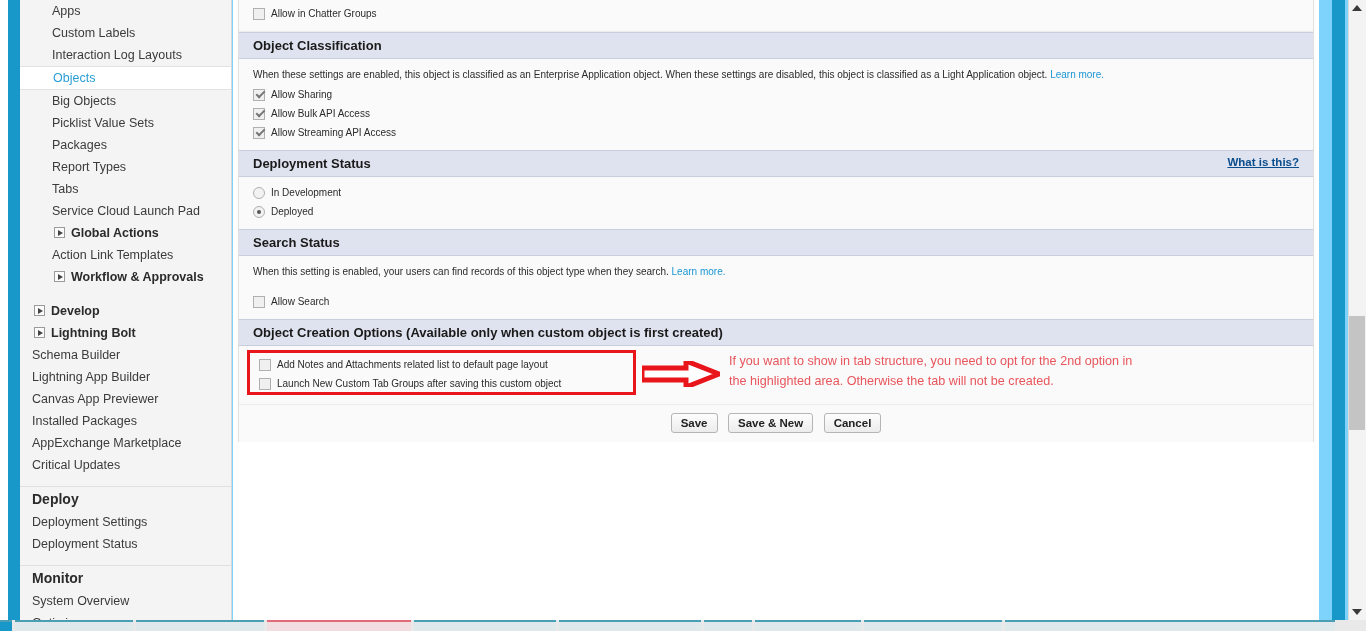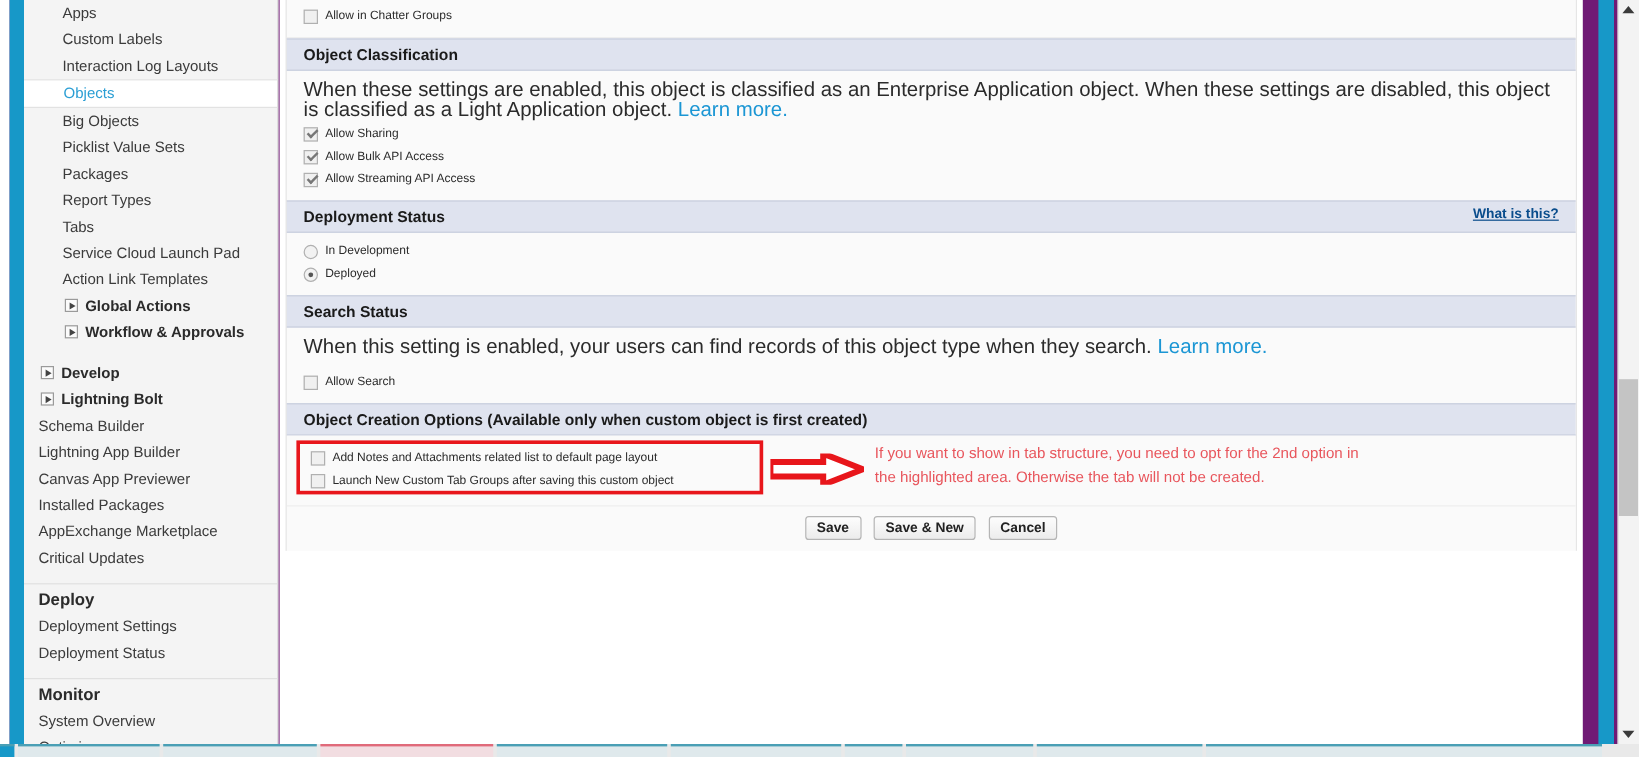--- a/index.html
+++ b/index.html
@@ -6,21 +6,21 @@
   html, body {
     margin: 0; padding: 0;
     width: 1366px; height: 631px;
     overflow: hidden;
     background: #ffffff;
     font-family: "Liberation Sans", sans-serif;
   }
   #app {
     position: relative;
     width: 1366px; height: 631px;
-    background: #701a75;
+    background: #7dd3fc;
   }
 
   
   .left-rail {
     position: absolute; left: 8px; top: 0;
     width: 12px; height: 620px;
     background: #1798c8;
   }
   .left-rail-edge {
     position: absolute; left: 0; top: 0;
@@ -114,21 +114,21 @@
   .sec-head .right-link {
     position: absolute; right: 14px; top: 5px;
     font-weight: bold; font-size: 11.5px;
     color: #0a4d8c; text-decoration: underline; text-align: right;
   }
   .sec-body {
     background: #fafafa;
     padding: 6px 14px 8px 14px;
   }
   .desc {
-    font-size: 17px;
+    font-size: 10px;
     color: #2b2b2b;
     line-height: 17px;
     margin: 1px 0 2px 0;
   }
   .lnk { color: #1b96d4; }
   .opt-row {
     font-size: 10px;
     color: #2b2b2b;
     line-height: 19px;
     display: flex;
@@ -290,25 +290,25 @@
       <div class="nav-item sub">Apps</div>
       <div class="nav-item sub">Custom Labels</div>
       <div class="nav-item sub">Interaction Log Layouts</div>
       <div class="nav-item selected">Objects</div>
       <div class="nav-item sub">Big Objects</div>
       <div class="nav-item sub">Picklist Value Sets</div>
       <div class="nav-item sub">Packages</div>
       <div class="nav-item sub">Report Types</div>
       <div class="nav-item sub">Tabs</div>
       <div class="nav-item sub">Service Cloud Launch Pad</div>
-      <div class="nav-item sub">Action Link Templates</div>
-
       <div class="nav-item with-tri indent bold">
         <span class="tri"></span><span>Global Actions</span>
       </div>
+
+      <div class="nav-item sub">Action Link Templates</div>
       <div class="nav-item with-tri indent bold">
         <span class="tri"></span><span>Workflow &amp; Approvals</span>
       </div>
     </div>
 
     <div class="sidebar-space"></div>
 
     <div>
       <div class="nav-item with-tri bold">
         <span class="tri"></span><span>Develop</span>

